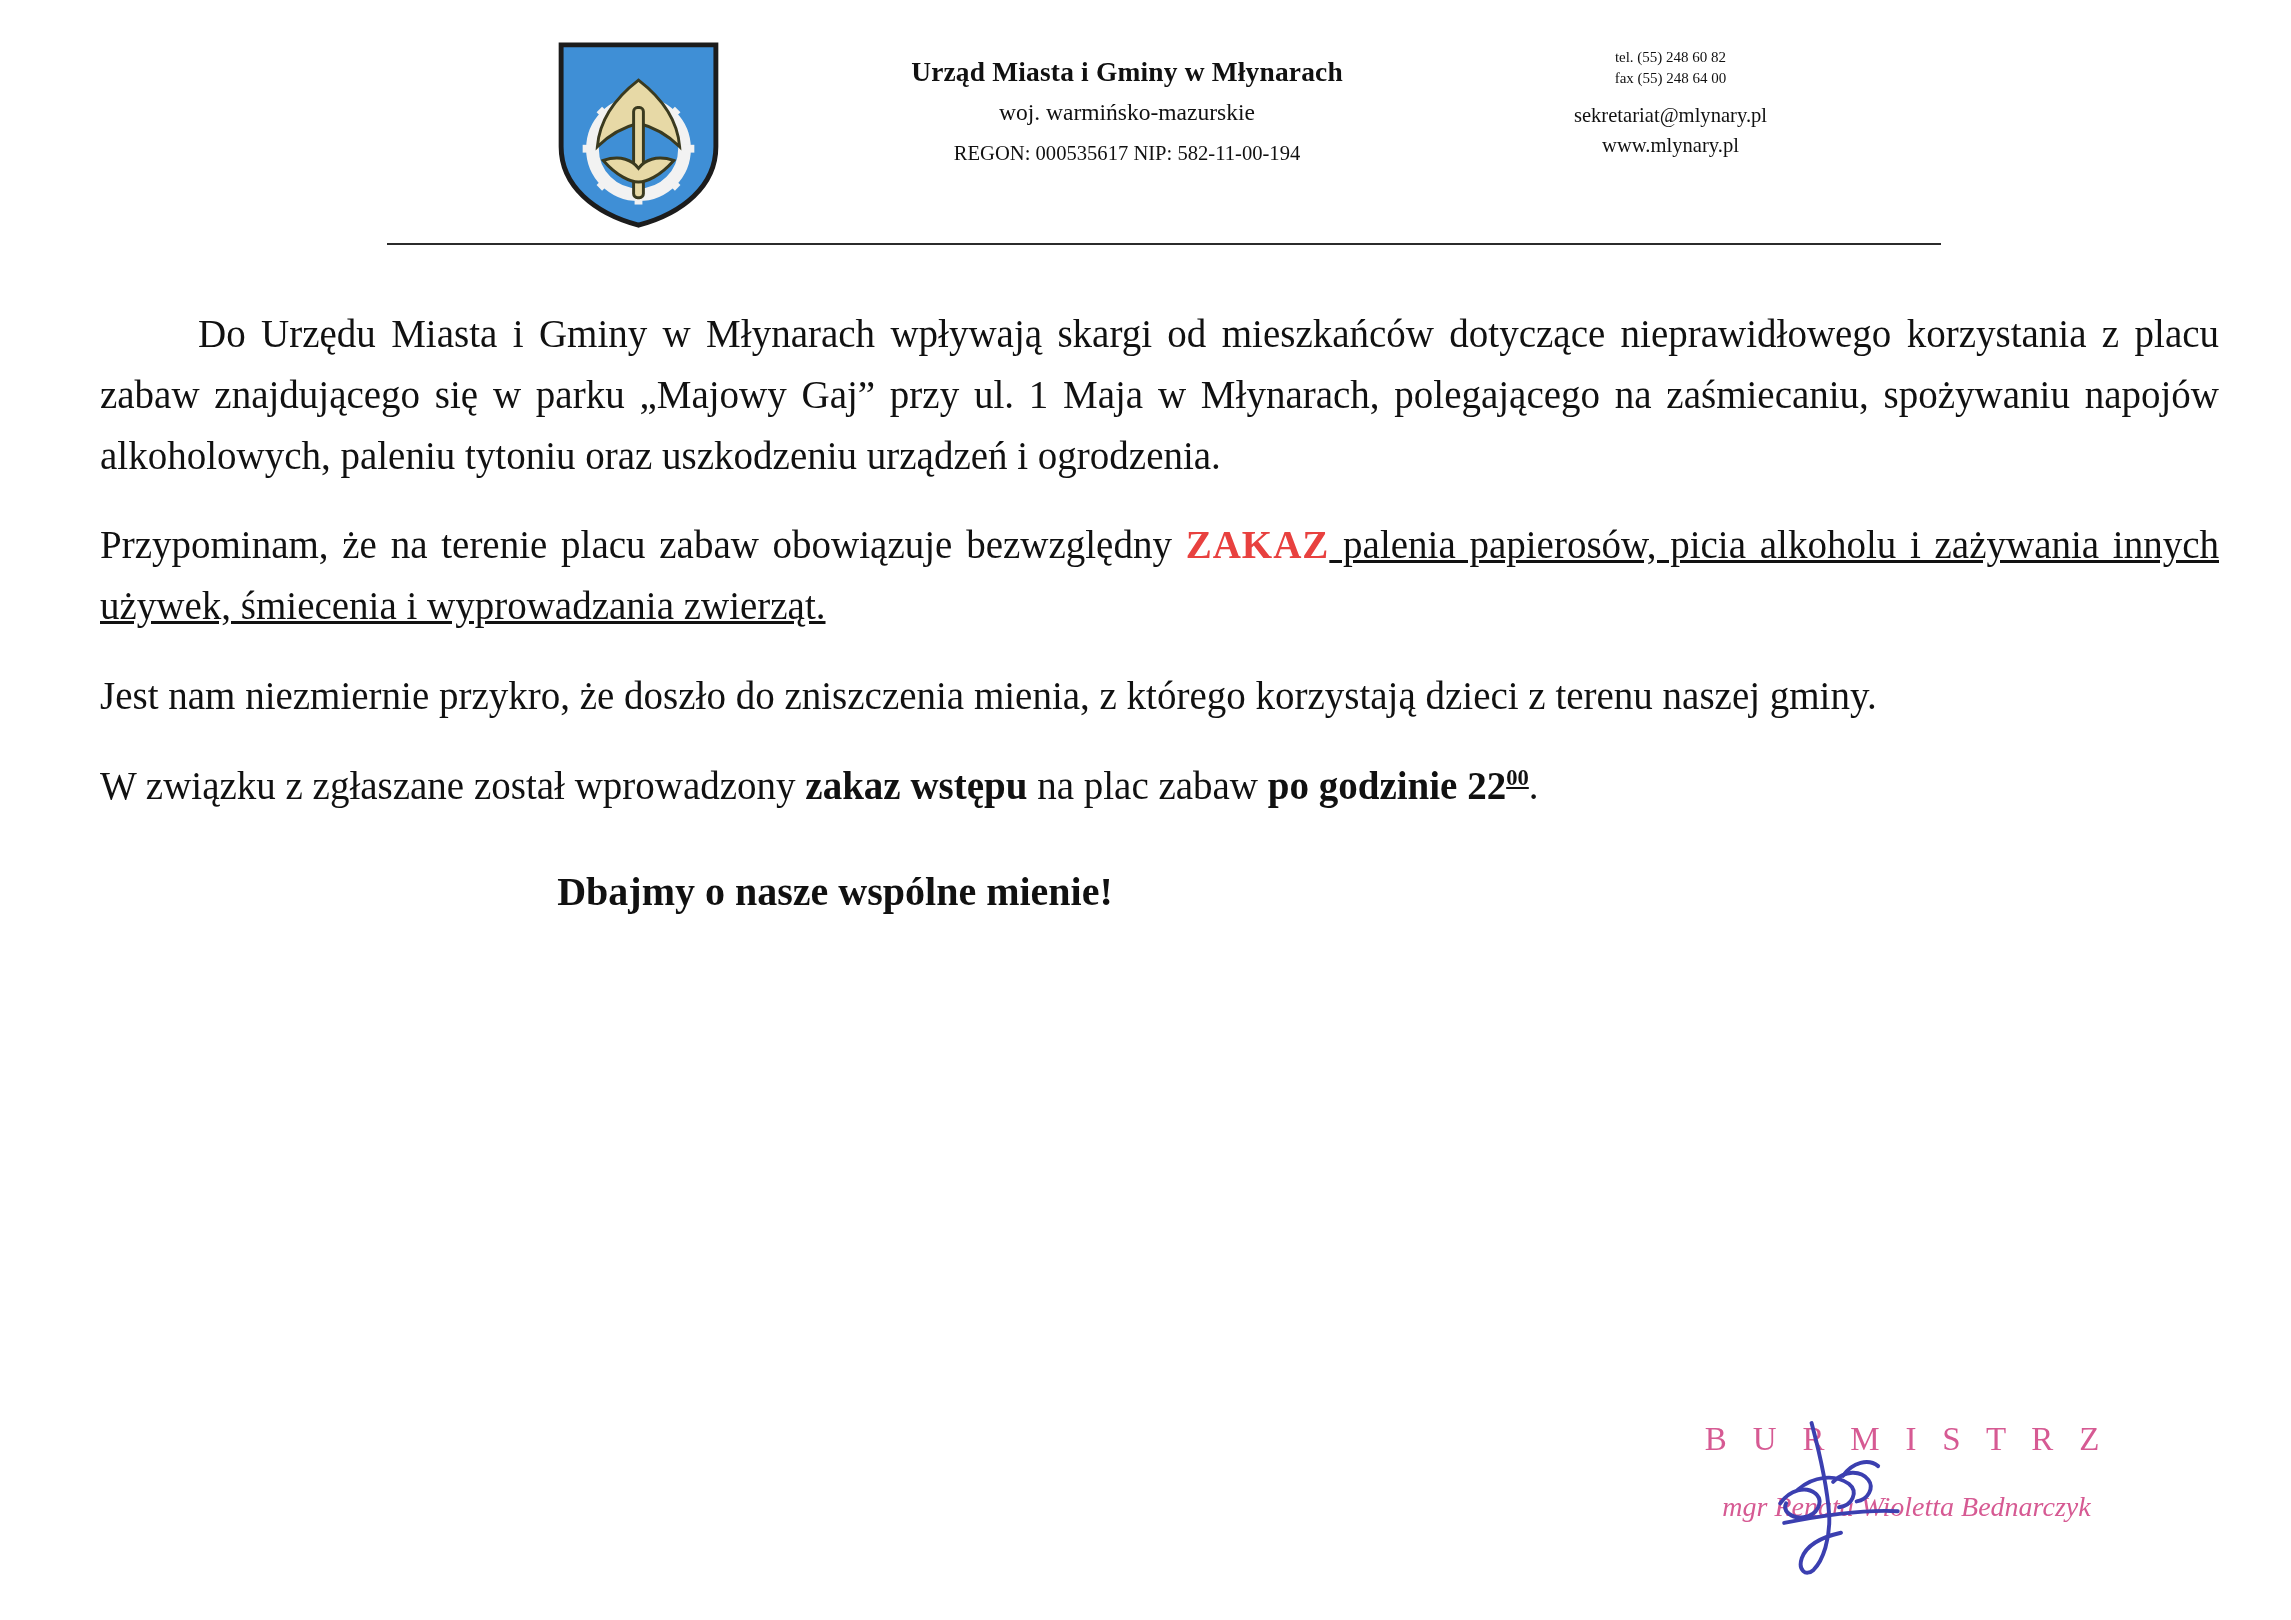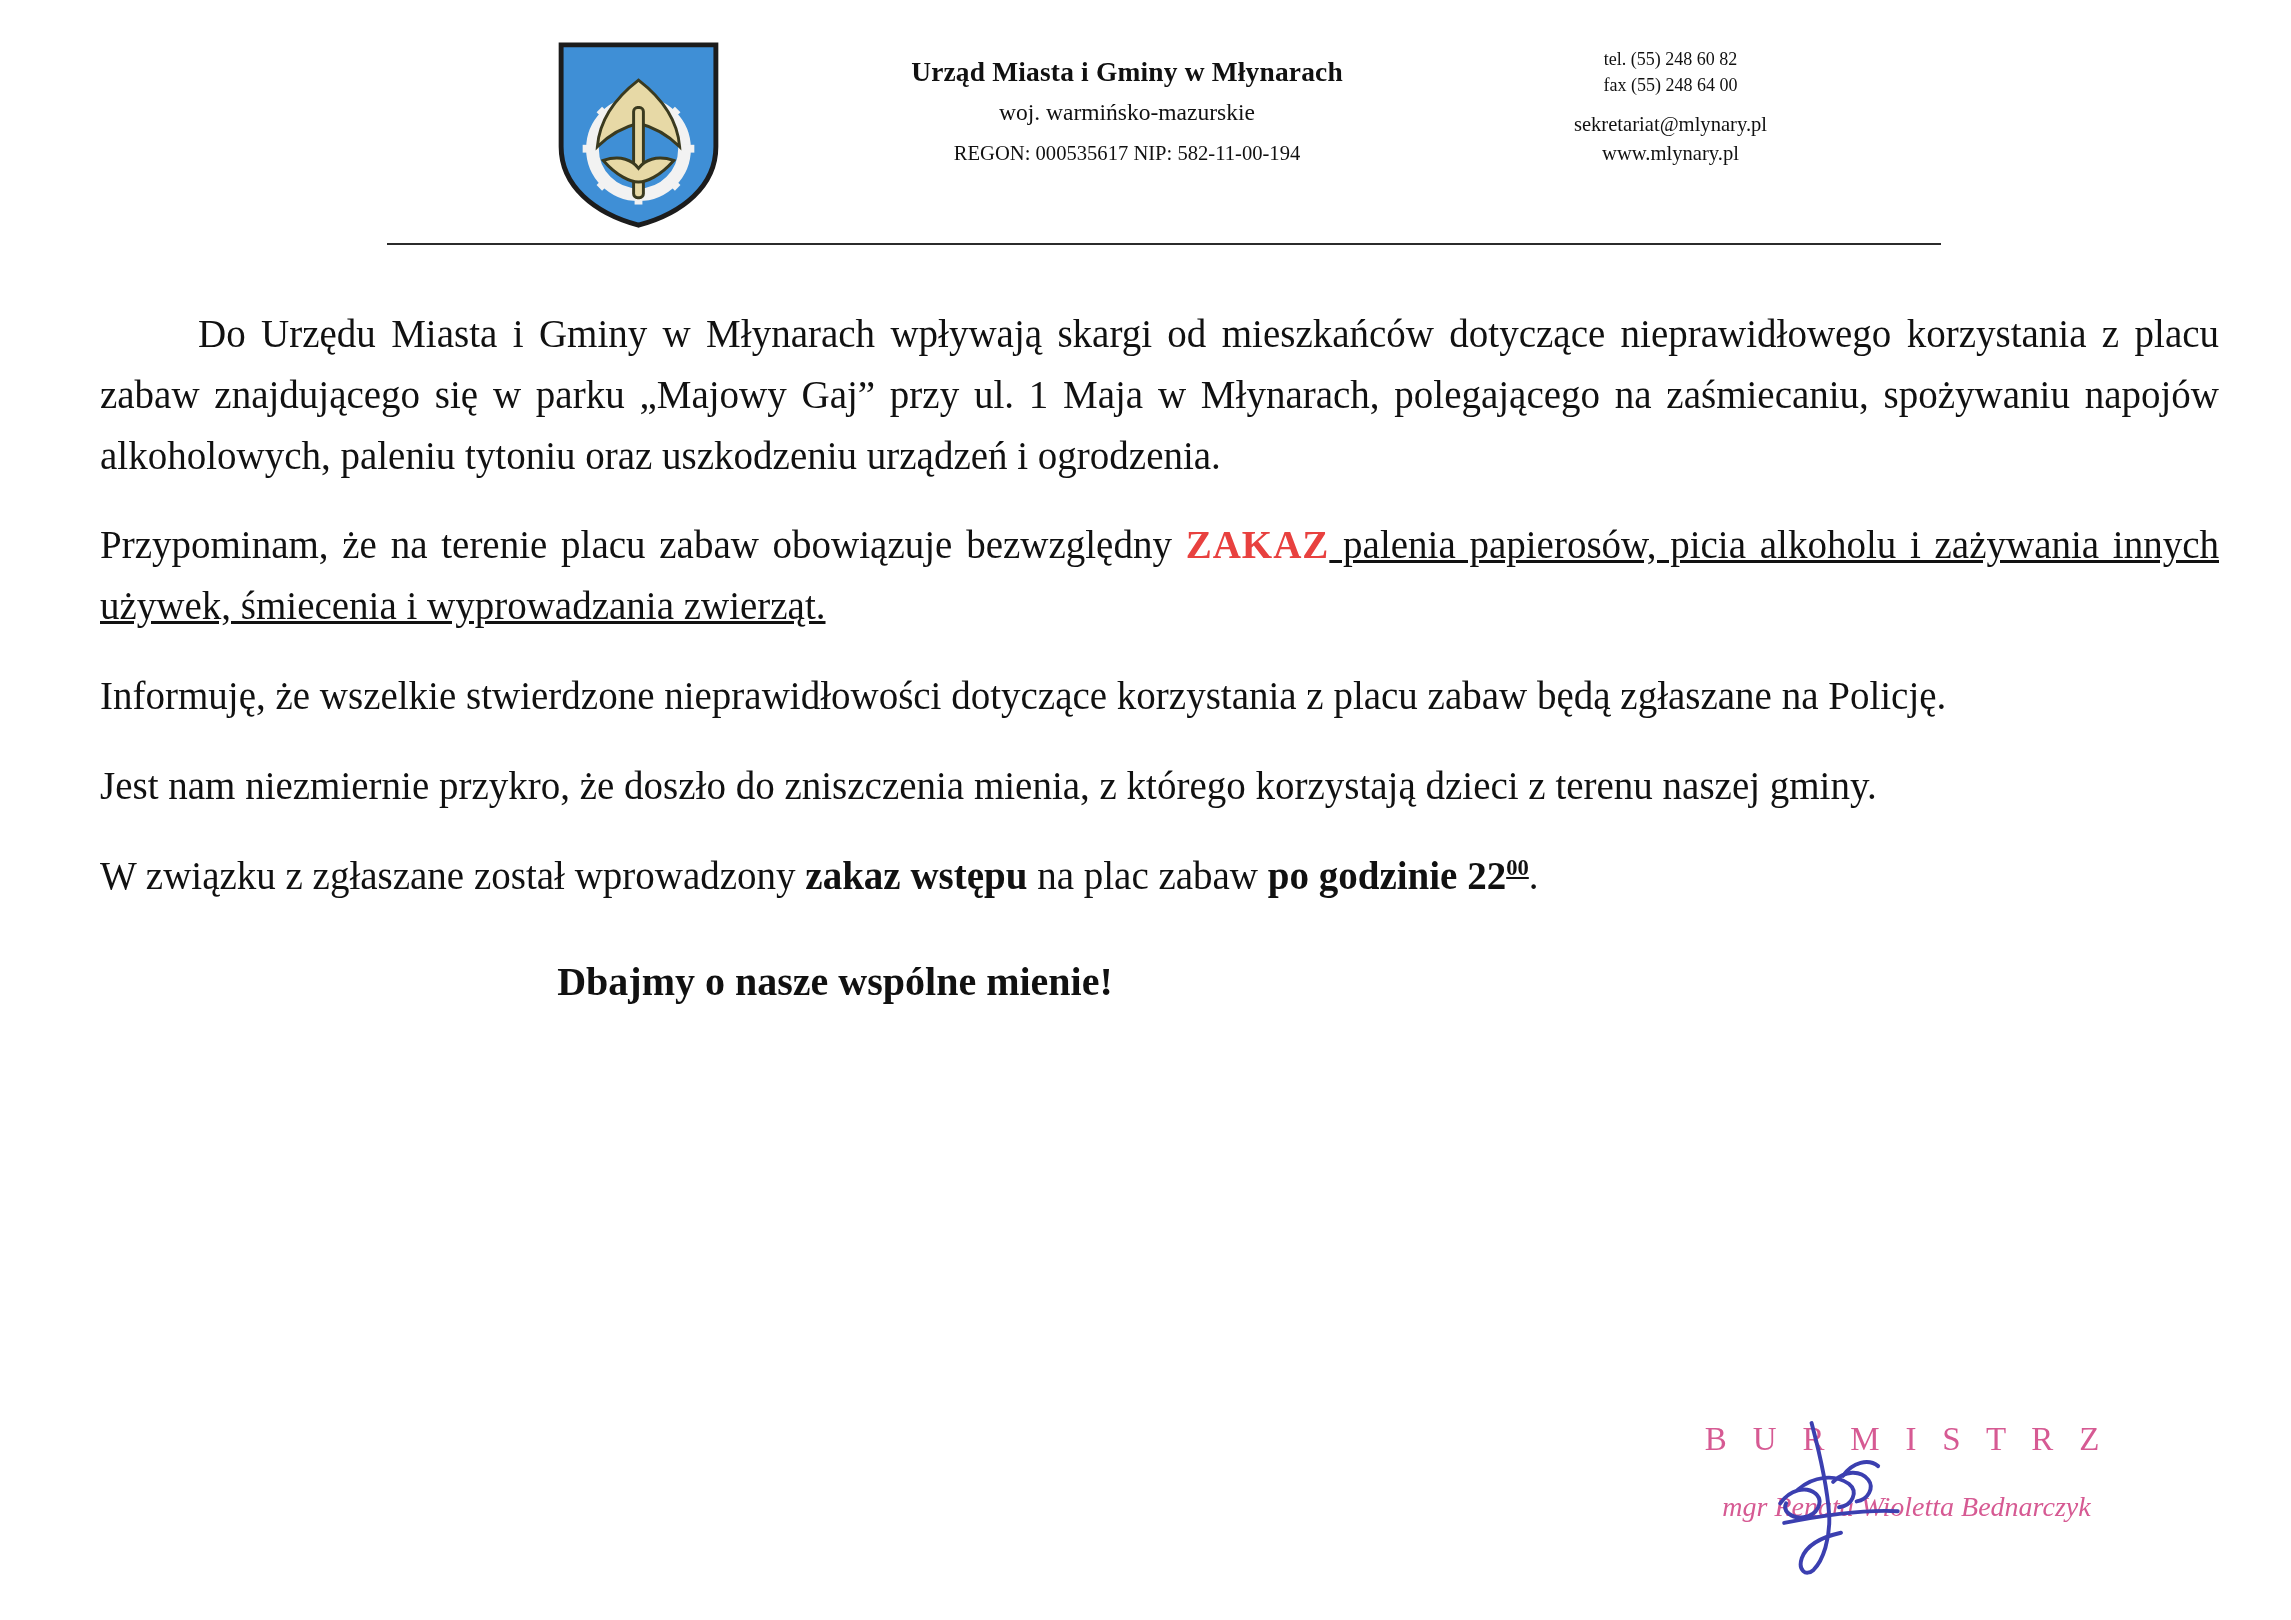--- a/index.html
+++ b/index.html
@@ -59,21 +59,21 @@
   .contact-block {
     position: absolute;
     left: 1460px;
     top: 47px;
     width: 421px;
     text-align: center;
     color: #111;
   }
   .contact-line {
     font-family: "Liberation Serif", serif;
-    font-size: 18px;
+    font-size: 15px;
     line-height: 1.42;
   }
   .contact-line.web {
     font-size: 20.6px;
   }
   .contact-gap { height: 11.8px; }
 
   .header-rule {
     position: absolute;
     left: 387px;
@@ -207,21 +207,20 @@
 </div>
 
 <div class="doc-body">
 
   <p class="para first">Do Urzędu Miasta i Gminy w Młynarach wpływają skargi od mieszkańców dotyczące nieprawidłowego korzystania z placu zabaw znajdującego się w parku „Majowy Gaj” przy ul. 1 Maja w Młynarach, polegającego na zaśmiecaniu, spożywaniu napojów alkoholowych, paleniu tytoniu oraz uszkodzeniu urządzeń i ogrodzenia.</p>
 
   <p class="para">
     <span>Przypominam, że na terenie placu zabaw obowiązuje bezwzględny </span><span class="zakaz">ZAKAZ</span><span class="u-line"> palenia papierosów, picia alkoholu i zażywania innych używek, śmiecenia i wyprowadzania zwierząt.</span>
   </p>
 
-  <p class="para">Informuję, że wszelkie stwierdzone nieprawidłowości dotyczące korzystania z placu zabaw będą zgłaszane na Policję.</p>
 
   <p class="para">Jest nam niezmiernie przykro, że doszło do zniszczenia mienia, z którego korzystają dzieci z terenu naszej gminy.</p>
 
   <p class="para">
     <span>W związku z zgłaszane został wprowadzony </span><span class="b">zakaz wstępu</span><span> na plac zabaw </span><span class="b">po godzinie 22</span><sup class="hour">00</sup><span>.</span>
   </p>
 
   <div class="closing">Dbajmy o nasze wspólne mienie!</div>
 </div>
 

